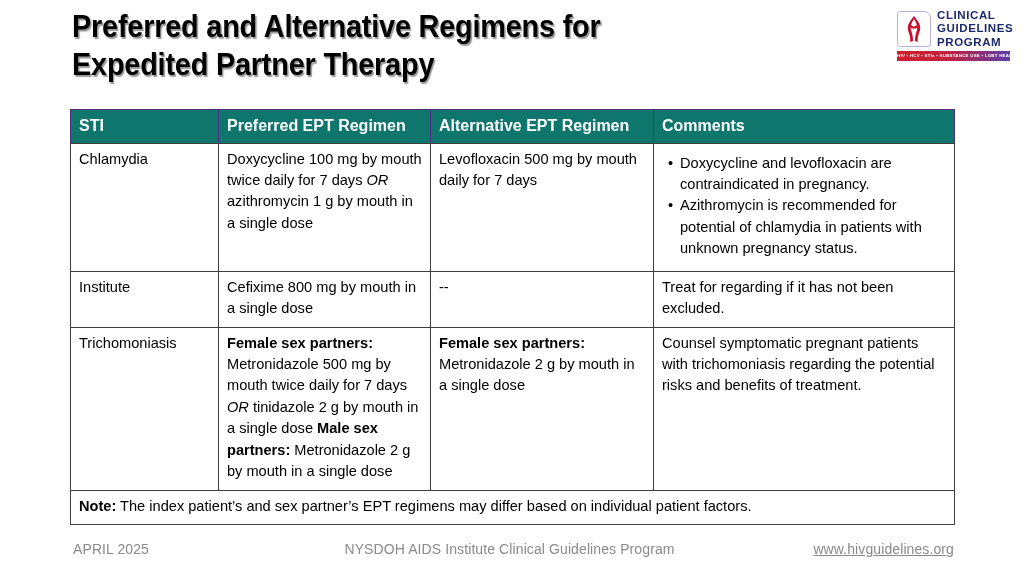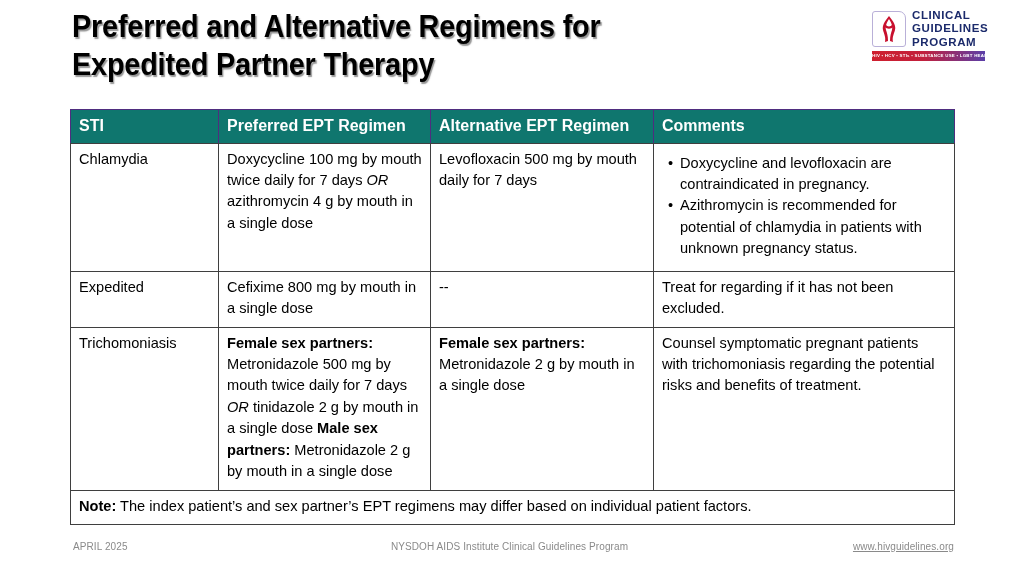--- a/index.html
+++ b/index.html
@@ -29,21 +29,21 @@
     color: #000000;
     text-shadow: 1.5px 1.5px 1.2px rgba(130,130,130,0.85);
     transform: scaleX(0.93);
     transform-origin: left top;
     white-space: pre-line;
   }
 
   
   #logo {
     position: absolute;
-    left: 872px;
+    left: 897px;
     top: 9px;
     width: 113px;
     height: 55px;
   }
   #logo-mark {
     position: absolute;
     left: 0;
     top: 2px;
     width: 34px;
     height: 36px;
@@ -141,21 +141,21 @@
     padding: 5px 7px 6px 8px;
   }
 
   
   #footer {
     position: absolute;
     left: 70px;
     top: 541px;
     width: 884px;
     height: 16px;
-    font-size: 10px;
+    font-size: 14px;
     color: #8a8a8a;
     letter-spacing: 0.1px;
   }
   #footer .fl { position: absolute; left: 3px;  top: 0; }
   #footer .fc { position: absolute; left: 0; right: 5px; top: 0; text-align: center; }
   #footer .fr { position: absolute; right: 0; top: 0; text-decoration: underline; }
 </style>
 </head>
 <body>
 
@@ -190,32 +190,32 @@
       <th class="first">STI</th>
       <th>Preferred EPT Regimen</th>
       <th>Alternative EPT Regimen</th>
       <th class="last">Comments</th>
     </tr>
   </thead>
   <tbody>
 
     <tr>
       <td>Chlamydia</td>
-      <td><span>Doxycycline 100 mg by mouth twice daily for 7 days </span><span class="ital">OR</span><span> azithromycin 4 g by mouth in a single dose</span></td>
+      <td><span>Doxycycline 100 mg by mouth twice daily for 7 days </span><span class="ital">OR</span><span> azithromycin 1 g by mouth in a single dose</span></td>
       <td>Levofloxacin 500 mg by mouth daily for 7 days</td>
       <td>
         <ul class="bullets">
           <li>Doxycycline and levofloxacin are contraindicated in pregnancy.</li>
           <li>Azithromycin is recommended for potential of chlamydia in patients with unknown pregnancy status.</li>
         </ul>
       </td>
     </tr>
 
     <tr>
-      <td>Expedited</td>
+      <td>Institute</td>
       <td>Cefixime 800 mg by mouth in a single dose</td>
       <td class="center">--</td>
       <td>Treat for regarding if it has not been excluded.</td>
     </tr>
 
     <tr>
       <td>Trichomoniasis</td>
       <td><span class="lbl">Female sex partners:</span><span> Metronidazole 500 mg by mouth twice daily for 7 days </span><span class="ital">OR</span><span> tinidazole 2 g by mouth in a single dose</span> <span class="lbl">Male sex partners:</span><span> Metronidazole 2 g by mouth in a single dose</span></td>
       <td><span class="lbl">Female sex partners:</span><span> Metronidazole 2 g by mouth in a single dose</span></td>
       <td>Counsel symptomatic pregnant patients with trichomoniasis regarding the potential risks and benefits of treatment.</td>

